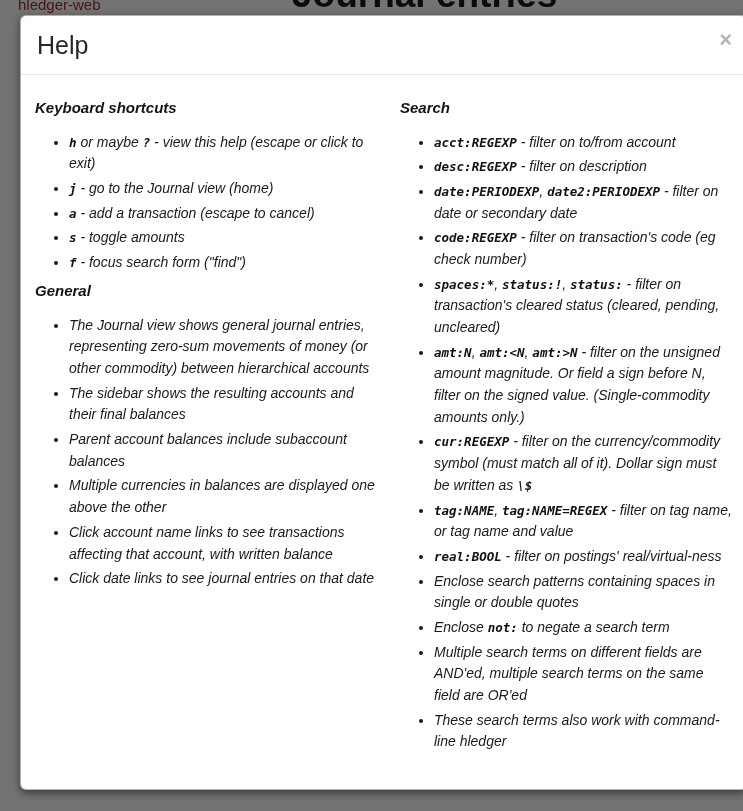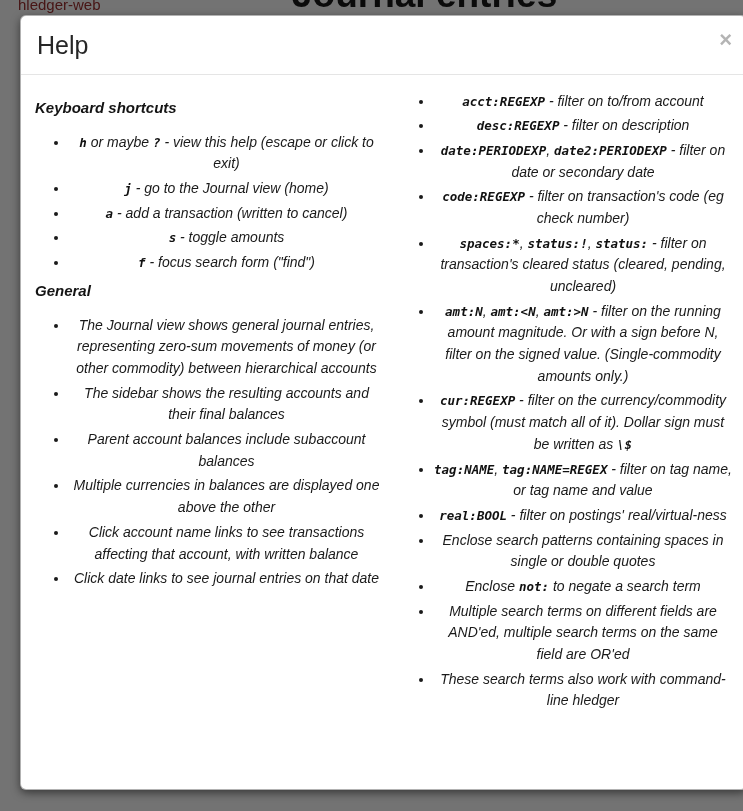--- a/index.html
+++ b/index.html
@@ -57,21 +57,21 @@
   }
   .col-left { width: 349px; flex: none; }
   .col-right { flex: 1; min-width: 0; }
 
   .section-heading {
     font-size: 15px; font-weight: bold; color: #141414;
     margin: 8px 0 16px 0;
   }
   .section-heading.mt { }
 
-  ul.help-list { margin: 0; padding: 0 0 0 34px; list-style: disc; text-align: center; }
+  ul.help-list { margin: 0; padding: 0 0 0 34px; list-style: disc; }
   ul.help-list li {
     font-size: 14px; line-height: 1.55; color: #1a1a1a;
     margin: 0 0 3px 0;
   }
   code {
     font-family: "DejaVu Sans Mono", "Liberation Mono", monospace;
     font-weight: bold; font-size: 12.5px; color: #111111;
   }
 </style>
 </head>
@@ -88,42 +88,43 @@
   <div class="modal-header">
     <h3 class="modal-title">Help</h3>
     <button class="close-btn">×</button>
   </div>
   <div class="modal-body">
     <div class="col-left">
       <h4 class="section-heading">Keyboard shortcuts</h4>
       <ul class="help-list">
           <li><code>h</code><span> or maybe </span><code>?</code><span> - view this help (escape or click to exit)</span></li>
           <li><code>j</code><span> - go to the Journal view (home)</span></li>
-          <li><code>a</code><span> - add a transaction (written to cancel)</span></li>
+          <li><code>a</code><span> - add a transaction (escape to cancel)</span></li>
           <li><code>s</code><span> - toggle amounts</span></li>
           <li><code>f</code><span> - focus search form ("find")</span></li>
         </ul>
       <h4 class="section-heading mt">General</h4>
       <ul class="help-list">
           <li><span>The Journal view shows general journal entries, representing zero-sum movements of money (or other commodity) between hierarchical accounts</span></li>
           <li><span>The sidebar shows the resulting accounts and their final balances</span></li>
           <li><span>Parent account balances include subaccount balances</span></li>
           <li><span>Multiple currencies in balances are displayed one above the other</span></li>
           <li><span>Click account name links to see transactions affecting that account, with written balance</span></li>
           <li><span>Click date links to see journal entries on that date</span></li>
         </ul>
     </div>
     <div class="col-right">
+      <h4 class="section-heading">Search</h4>
       <ul class="help-list">
           <li><code>acct:REGEXP</code><span> - filter on to/from account</span></li>
           <li><code>desc:REGEXP</code><span> - filter on description</span></li>
           <li><code>date:PERIODEXP</code><span>, </span><code>date2:PERIODEXP</code><span> - filter on date or secondary date</span></li>
           <li><code>code:REGEXP</code><span> - filter on transaction's code (eg check number)</span></li>
           <li><code>spaces:*</code><span>, </span><code>status:!</code><span>, </span><code>status:</code><span> - filter on transaction's cleared status (cleared, pending, uncleared)</span></li>
-          <li><code>amt:N</code><span>, </span><code>amt:&lt;N</code><span>, </span><code>amt:&gt;N</code><span> - filter on the running amount magnitude. Or with a sign before N, filter on the signed value. (Single-commodity amounts only.)</span></li>
+          <li><code>amt:N</code><span>, </span><code>amt:&lt;N</code><span>, </span><code>amt:&gt;N</code><span> - filter on the unsigned amount magnitude. Or field a sign before N, filter on the signed value. (Single-commodity amounts only.)</span></li>
           <li><code>cur:REGEXP</code><span> - filter on the currency/commodity symbol (must match all of it). Dollar sign must be written as </span><code>\$</code></li>
           <li><code>tag:NAME</code><span>, </span><code>tag:NAME=REGEX</code><span> - filter on tag name, or tag name and value</span></li>
           <li><code>real:BOOL</code><span> - filter on postings' real/virtual-ness</span></li>
           <li><span>Enclose search patterns containing spaces in single or double quotes</span></li>
           <li><span>Enclose </span><code>not:</code><span> to negate a search term</span></li>
           <li><span>Multiple search terms on different fields are AND'ed, multiple search terms on the same field are OR'ed</span></li>
           <li><span>These search terms also work with command-line hledger</span></li>
         </ul>
     </div>
   </div>

